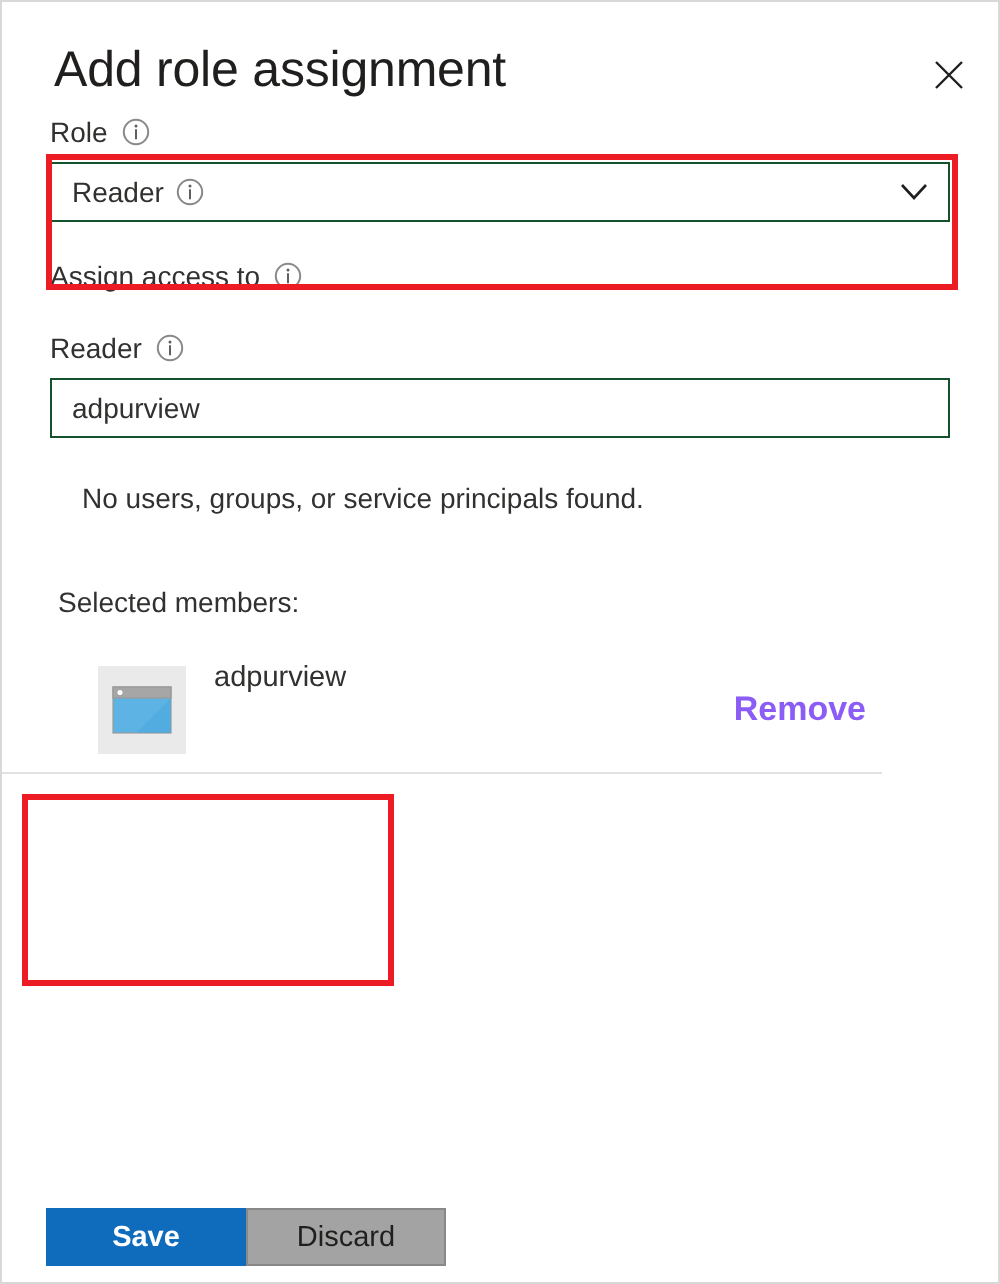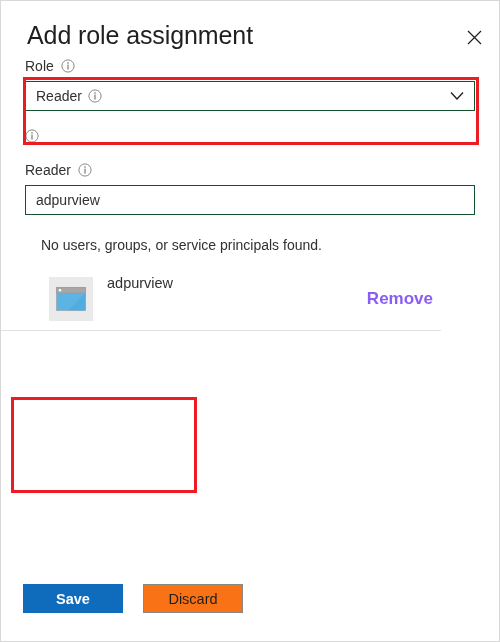--- a/index.html
+++ b/index.html
@@ -171,21 +171,21 @@
     cursor: pointer;
     text-decoration: none;
     white-space: nowrap;
     font-weight: bold;
   }
 
   
   .footer {
     position: absolute;
     left: 0;
-    bottom: 28px;
+    bottom: 8px;
     width: 100%;
     display: flex;
     align-items: center;
     padding-left: 22px;
   }
   .btn {
     height: 29px;
     min-width: 100px;
     font-size: 14.5px;
     font-family: "Liberation Sans", "DejaVu Sans", sans-serif;
@@ -195,24 +195,24 @@
     cursor: pointer;
     padding: 0 12px;
   }
   .btn-primary {
     background: #0f6cbd;
     color: #ffffff;
     border: 1px solid #0f6cbd;
     font-weight: 700;
   }
   .btn-secondary {
-    background: #f97316;
+    background: #a3a3a3;
     color: #201f1e;
     border: 1px solid #8a8886;
-    margin-left: 20px;
+    margin-left: 0;
     font-weight: 400;
   }
 
   
   .annotation-box {
     position: absolute;
     border: 3px solid #ed1c24;
     pointer-events: none;
     z-index: 20;
   }
@@ -270,20 +270,21 @@
       <span class="chevron">
         <svg width="14" height="10" viewBox="0 0 14 10">
           <path d="M1 1.5 L7 8 L13 1.5" stroke="#201f1e" stroke-width="1.3" fill="none"></path>
         </svg>
       </span>
     </div>
   </div>
 
   <div class="field-group" style="margin-top:18px;">
     <div class="field-label">
+      <span class="label-text">Assign access to</span>
       <span class="info-icon">
         <svg width="14" height="14" viewBox="0 0 14 14">
           <circle cx="7" cy="7" r="6.1" fill="none" stroke="#8a8886" stroke-width="1"></circle>
           <circle cx="7" cy="4" r="0.75" fill="#605e5c"></circle>
           <path d="M7 6 L7 10.2" stroke="#605e5c" stroke-width="1" stroke-linecap="round"></path>
         </svg>
       </span>
     </div>
 
   </div>
@@ -300,20 +301,21 @@
       </span>
     </div>
 
     <div class="control input-control">
       <span class="value-text">adpurview</span>
     </div>
   </div>
 
   <div class="empty-message">No users, groups, or service principals found.</div>
 
+  <div class="section-label">Selected members:</div>
 
   <div class="member-list">
     <div class="member-row">
 
       <div class="member-avatar">
         <span>
           <svg width="30" height="24" viewBox="0 0 30 24">
             <rect x="0.5" y="0.5" width="29" height="23" fill="#5cb3e4" stroke="#9a9a9a" stroke-width="0.6"></rect>
             <rect x="0.5" y="0.5" width="29" height="5.5" fill="#a6a6a6" stroke="#9a9a9a" stroke-width="0.6"></rect>
             <circle cx="4" cy="3.2" r="1.25" fill="#ffffff"></circle>

